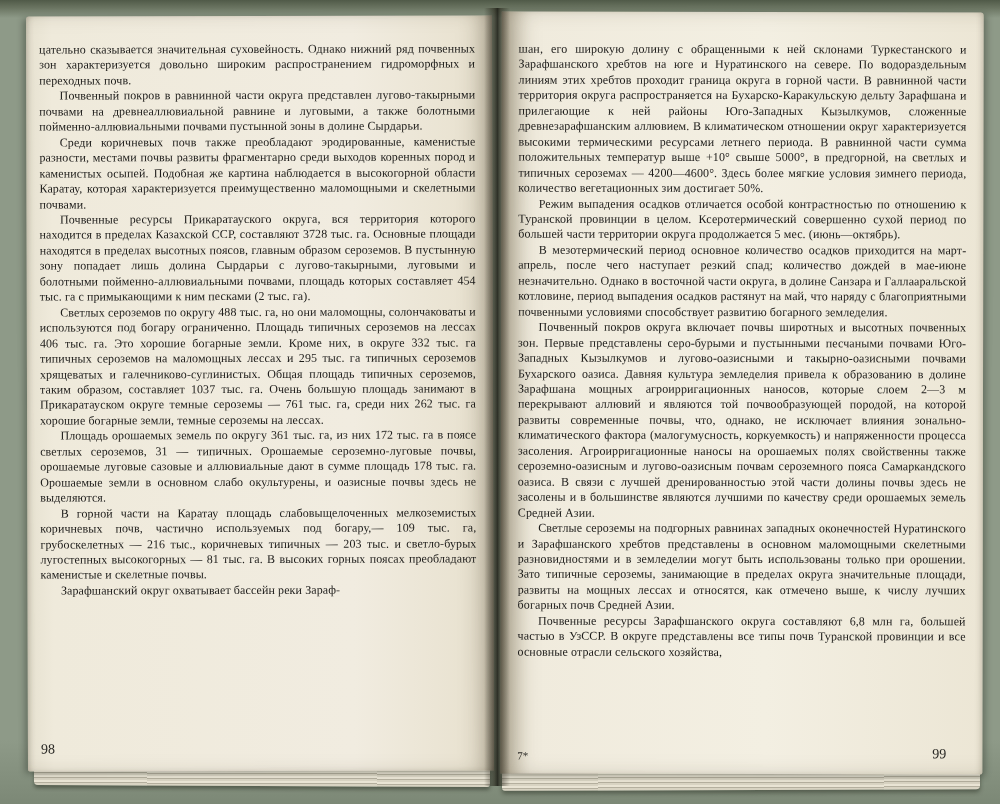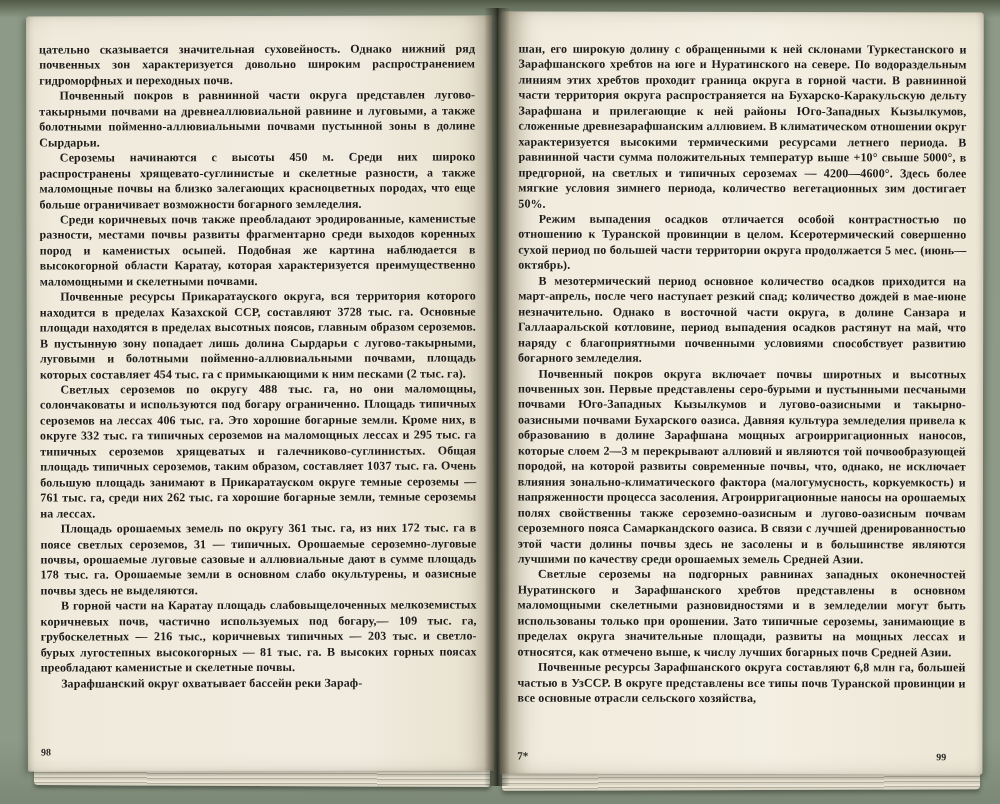--- a/index.html
+++ b/index.html
@@ -6,21 +6,20 @@
   html,body { width:1000px; height:804px; }
   body{
     font-family:"Liberation Serif","DejaVu Serif",serif;
     overflow:hidden;
   }
   .scene{
     position:relative;
     width:1000px; height:804px;
     background:linear-gradient(180deg,#505a48 0px,#6b7562 8px,#8e9a88 18px,#8e9a88 92%,#7c8876 100%);
     overflow:hidden;
-    font-weight:bold;
   }
   
   .deck{
     position:absolute;
     height:20px;
     background:repeating-linear-gradient(to bottom,#e9e4d4 0 2px,#b4af9e 2px 3px,#d8d3c2 3px 5px);
     box-shadow:0 3px 4px rgba(30,35,25,.45);
   }
   .deck-left{ left:34px; width:456px; top:766px; transform:rotate(.25deg); border-radius:0 0 3px 4px;}
   .deck-right{ left:502px; width:478px; top:770px; transform:rotate(-.2deg); border-radius:0 0 4px 3px;}
@@ -59,40 +58,39 @@
     line-height:15.45px;
     text-align:justify;
     letter-spacing:.1px;
   }
   .page-left .page-body{ left:13px; right:17px; top:26px; bottom:42px; }
   .page-right .page-body{ left:17px; right:17px; top:30px; bottom:40px; }
   .page-body p{ text-indent:1.7em; }
   .page-body p:first-child{ text-indent:0; }
   .page-num, .sig-mark{
     position:absolute;
-    font-size:10px;
+    font-size:14px;
     color:#2a2925;
   }
   .page-left .page-num{ left:13px; bottom:14px; }
   .page-right .page-num{ right:36px; bottom:12px; }
   .page-right .sig-mark{ left:17px; bottom:12px; font-size:11px; }
 </style>
 </head>
 <body>
 
 <div class="scene">
 
   <div class="deck deck-left"></div>
   <div class="deck deck-right"></div>
 
   <div class="page page-left">
     <div class="page-body">
         <p>цательно сказывается значительная суховейность. Однако нижний ряд почвенных зон характеризуется довольно широким распространением гидроморфных и переходных почв.</p>
         <p>Почвенный покров в равнинной части округа представлен лугово-такырными почвами на древнеаллювиальной равнине и луговыми, а также болотными пойменно-аллювиальными почвами пустынной зоны в долине Сырдарьи.</p>
-        <p>Сероземы начинаются с высоты 450 м. Среди них широко распространены хрящевато-суглинистые и скелетные разности, а также маломощные почвы на близко залегающих красноцветных породах, что еще больше ограничивает возможности богарного земледелия.</p>
         <p>Среди коричневых почв также преобладают эродированные, каменистые разности, местами почвы развиты фрагментарно среди выходов коренных пород и каменистых осыпей. Подобная же картина наблюдается в высокогорной области Каратау, которая характеризуется преимущественно маломощными и скелетными почвами.</p>
         <p>Почвенные ресурсы Прикаратауского округа, вся территория которого находится в пределах Казахской ССР, составляют 3728 тыс. га. Основные площади находятся в пределах высотных поясов, главным образом сероземов. В пустынную зону попадает лишь долина Сырдарьи с лугово-такырными, луговыми и болотными пойменно-аллювиальными почвами, площадь которых составляет 454 тыс. га с примыкающими к ним песками (2 тыс. га).</p>
         <p>Светлых сероземов по округу 488 тыс. га, но они маломощны, солончаковаты и используются под богару ограниченно. Площадь типичных сероземов на лессах 406 тыс. га. Это хорошие богарные земли. Кроме них, в округе 332 тыс. га типичных сероземов на маломощных лессах и 295 тыс. га типичных сероземов хрящеватых и галечниково-суглинистых. Общая площадь типичных сероземов, таким образом, составляет 1037 тыс. га. Очень большую площадь занимают в Прикаратауском округе темные сероземы — 761 тыс. га, среди них 262 тыс. га хорошие богарные земли, темные сероземы на лессах.</p>
         <p>Площадь орошаемых земель по округу 361 тыс. га, из них 172 тыс. га в поясе светлых сероземов, 31 — типичных. Орошаемые сероземно-луговые почвы, орошаемые луговые сазовые и аллювиальные дают в сумме площадь 178 тыс. га. Орошаемые земли в основном слабо окультурены, и оазисные почвы здесь не выделяются.</p>
         <p>В горной части на Каратау площадь слабовыщелоченных мелкоземистых коричневых почв, частично используемых под богару,— 109 тыс. га, грубоскелетных — 216 тыс., коричневых типичных — 203 тыс. и светло-бурых лугостепных высокогорных — 81 тыс. га. В высоких горных поясах преобладают каменистые и скелетные почвы.</p>
         <p>Зарафшанский округ охватывает бассейн реки Зараф-</p>
       </div>
     <span class="page-num">98</span>
   </div>
 

